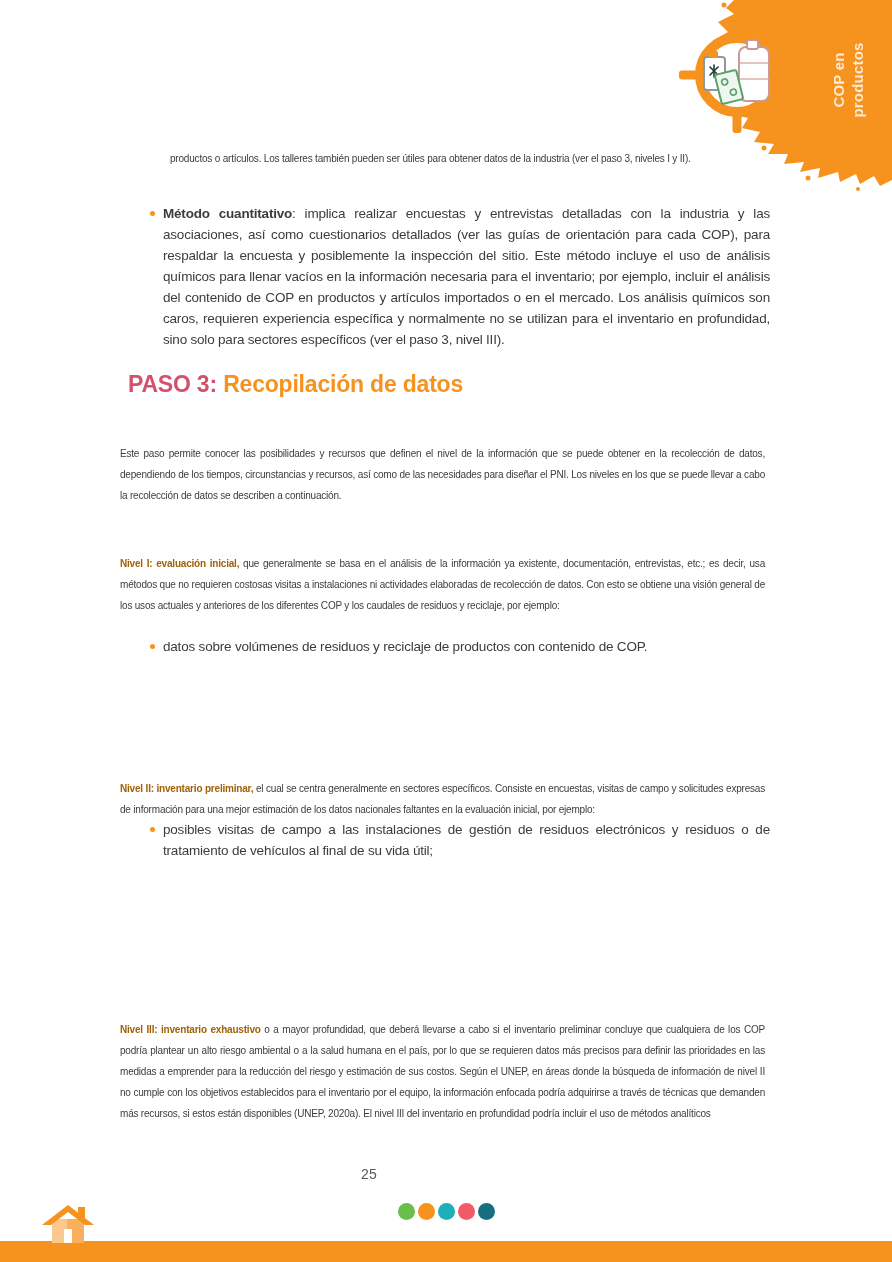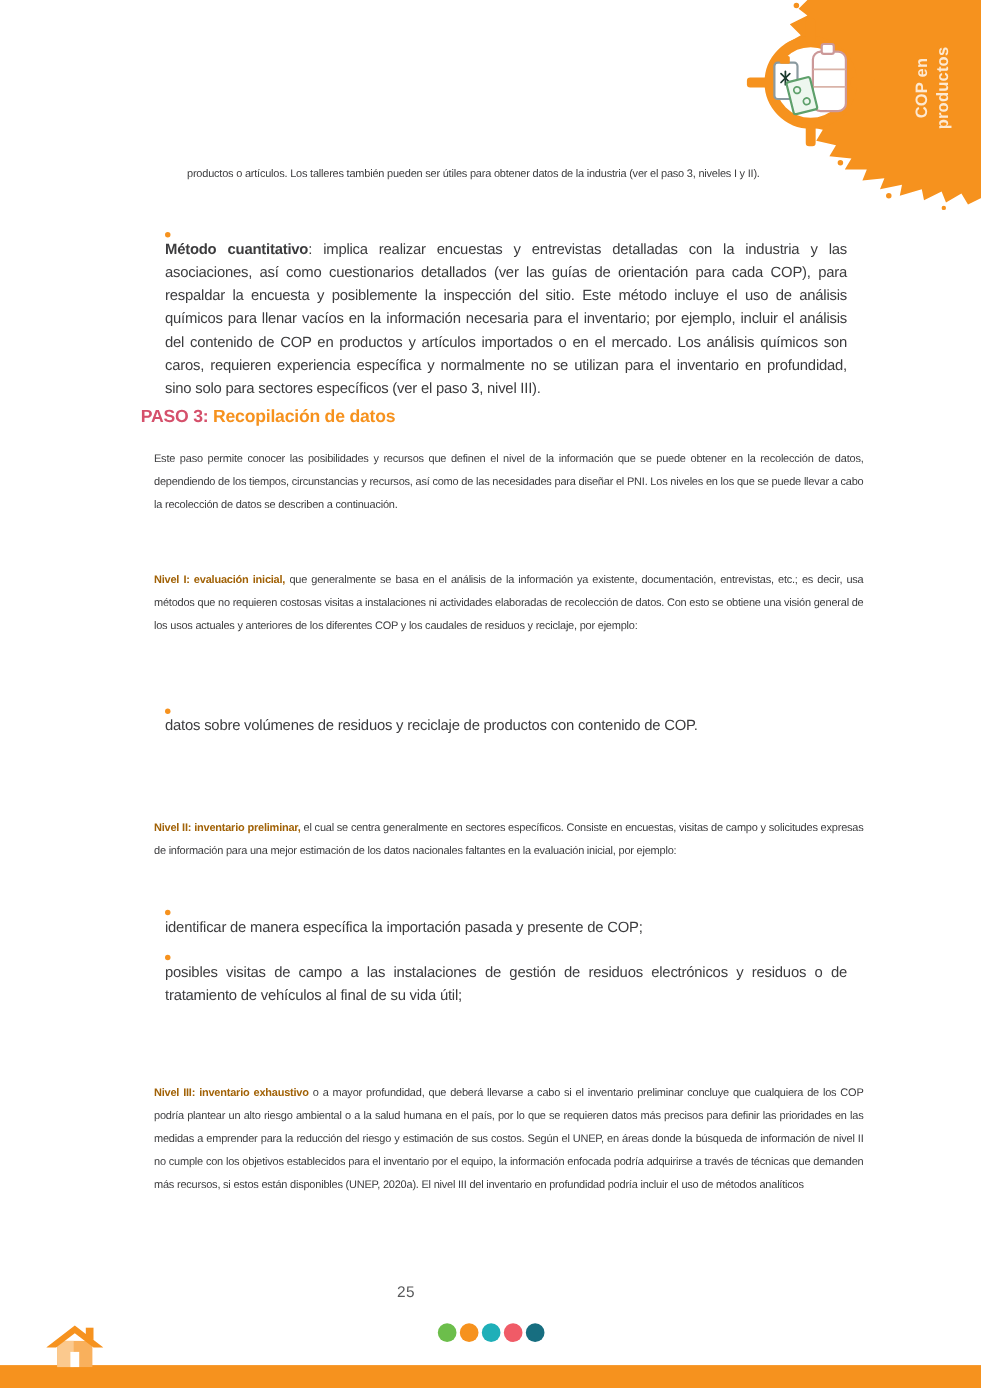--- a/index.html
+++ b/index.html
@@ -7,30 +7,30 @@
     --rose:#D5506B; --ink:#3C3C3E; --page-gray:#58595B;
   }
   html,body{margin:0;padding:0;}
   body{font-family:"Liberation Sans",sans-serif;background:#ffffff;}
   .page{position:relative;width:892px;height:1262px;background:#ffffff;overflow:hidden;}
 
   
   .txt{position:absolute;color:var(--ink);font-size:10px;line-height:21px;
        letter-spacing:-0.2px;text-align:justify;margin:0;}
   .txt b{font-weight:700;color:#a16207;}
-  .full{left:140px;width:645px;}
+  .full{left:120px;width:645px;margin-top:36px;}
   .indent{left:170px;width:601px;}
 
-  .heading{position:absolute;left:128px;top:371px;font-size:16px;letter-spacing:-0.2px;margin:0;}
+  .heading{position:absolute;left:128px;top:371px;font-size:23px;letter-spacing:-0.2px;margin:0;}
   .heading .step{color:var(--rose);font-weight:700;}
   .heading .title{color:var(--orange);font-weight:700;}
 
   ul.bullets{position:absolute;list-style:none;margin:0;padding:0;left:150px;width:620px;}
   ul.bullets li{display:flex;align-items:flex-start;color:var(--ink);font-size:13.5px;
-                line-height:21px;letter-spacing:-0.2px;text-align:justify;flex-direction:column;}
+                line-height:21px;letter-spacing:-0.2px;text-align:justify;}
   ul.bullets li + li{margin-top:7px;}
   ul.bullets .bdot{flex:0 0 auto;width:5px;height:5px;border-radius:50%;
                    background:var(--orange);margin:8px 8px 0 0;}
   ul.bullets .btxt{flex:1 1 auto;}
   ul.gap-lg li + li{margin-top:10px;}
 
   
   .brush{position:absolute;top:0;right:0;width:202px;height:192px;}
   .fill-orange{fill:var(--orange);}
   .tab-label{position:absolute;left:785px;top:59px;width:130px;height:42px;
@@ -117,24 +117,20 @@
       <span class="bdot"></span>
       <span class="btxt">datos sobre volúmenes de residuos y reciclaje de productos con contenido de COP.</span>
     </li>
   </ul>
 
   <p class="txt full" style="top:742px;"><b>Nivel II: inventario preliminar,</b><span> el cual se centra generalmente en sectores específicos. Consiste en encuestas, visitas de campo y solicitudes expresas de información para una mejor estimación de los datos nacionales faltantes en la evaluación inicial, por ejemplo:</span></p>
 
   <ul class="bullets" style="top:819px;">
     <li>
       <span class="bdot"></span>
-      <span class="btxt">identificar de manera específica la importación pasada y presente de COP;</span>
-    </li>
-    <li>
-      <span class="bdot"></span>
       <span class="btxt">posibles visitas de campo a las instalaciones de gestión de residuos electrónicos y residuos o de tratamiento de vehículos al final de su vida útil;</span>
     </li>
   </ul>
 
   <p class="txt full" style="top:983px;"><b>Nivel III: inventario exhaustivo</b><span> o a mayor profundidad, que deberá llevarse a cabo si el inventario preliminar concluye que cualquiera de los COP podría plantear un alto riesgo ambiental o a la salud humana en el país, por lo que se requieren datos más precisos para definir las prioridades en las medidas a emprender para la reducción del riesgo y estimación de sus costos. Según el UNEP, en áreas donde la búsqueda de información de nivel II no cumple con los objetivos establecidos para el inventario por el equipo, la información enfocada podría adquirirse a través de técnicas que demanden más recursos, si estos están disponibles (UNEP, 2020a). El nivel III del inventario en profundidad podría incluir el uso de métodos analíticos</span></p>
 
   <div class="page-number">25</div>
   <div class="dots-row">
       <span class="dot" style="background: rgb(108, 190, 75);"></span>
       <span class="dot" style="background: rgb(246, 146, 30);"></span>

